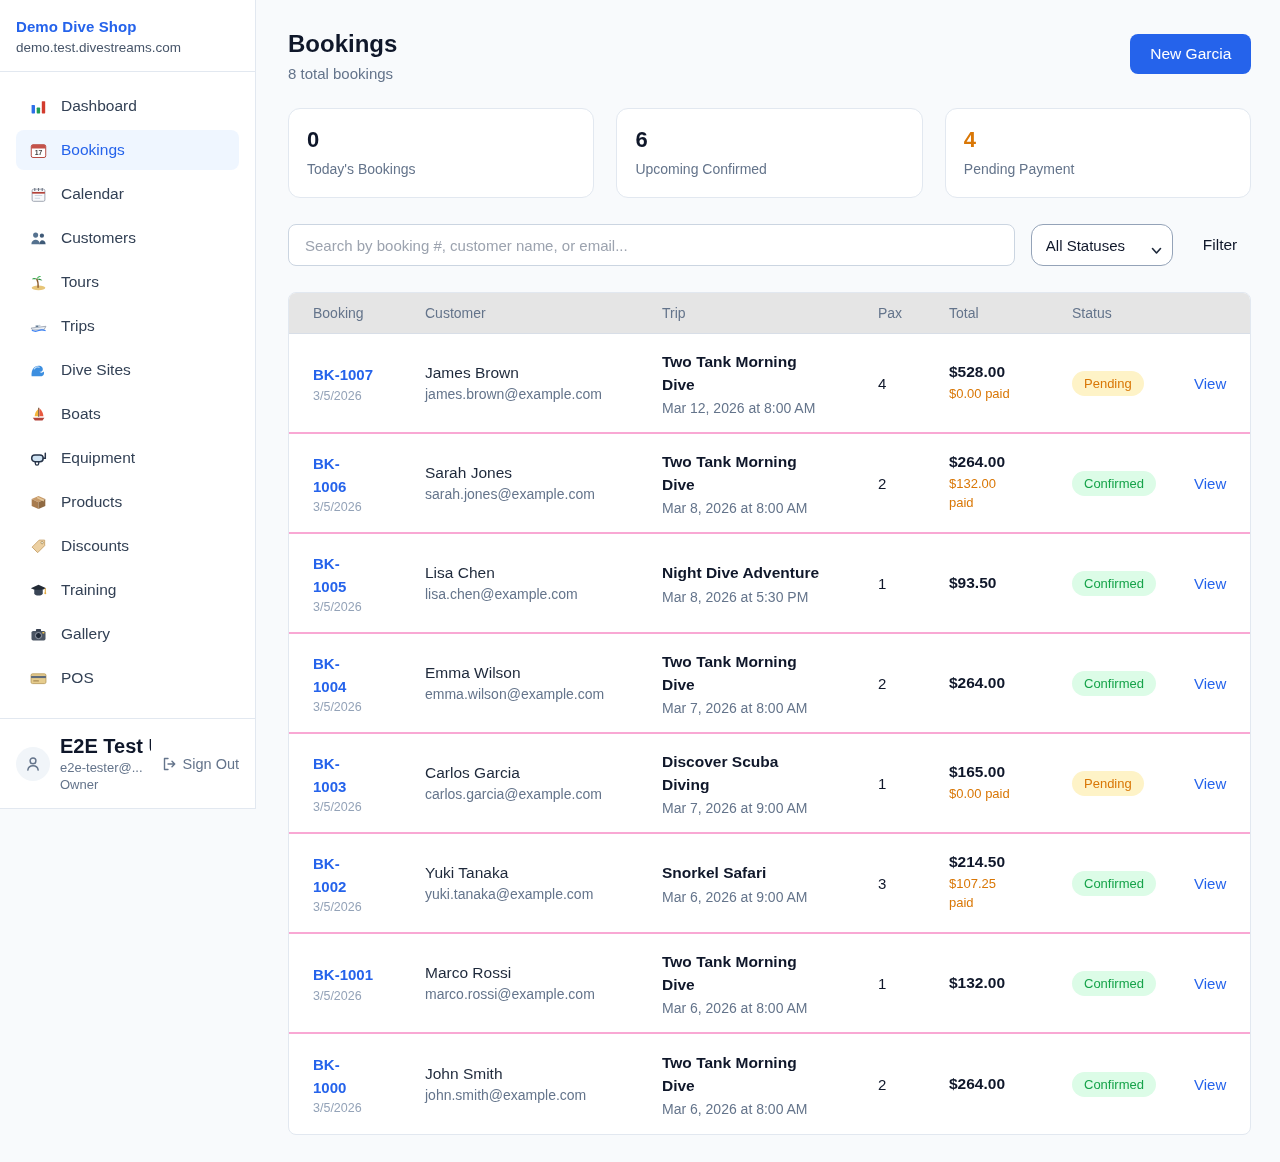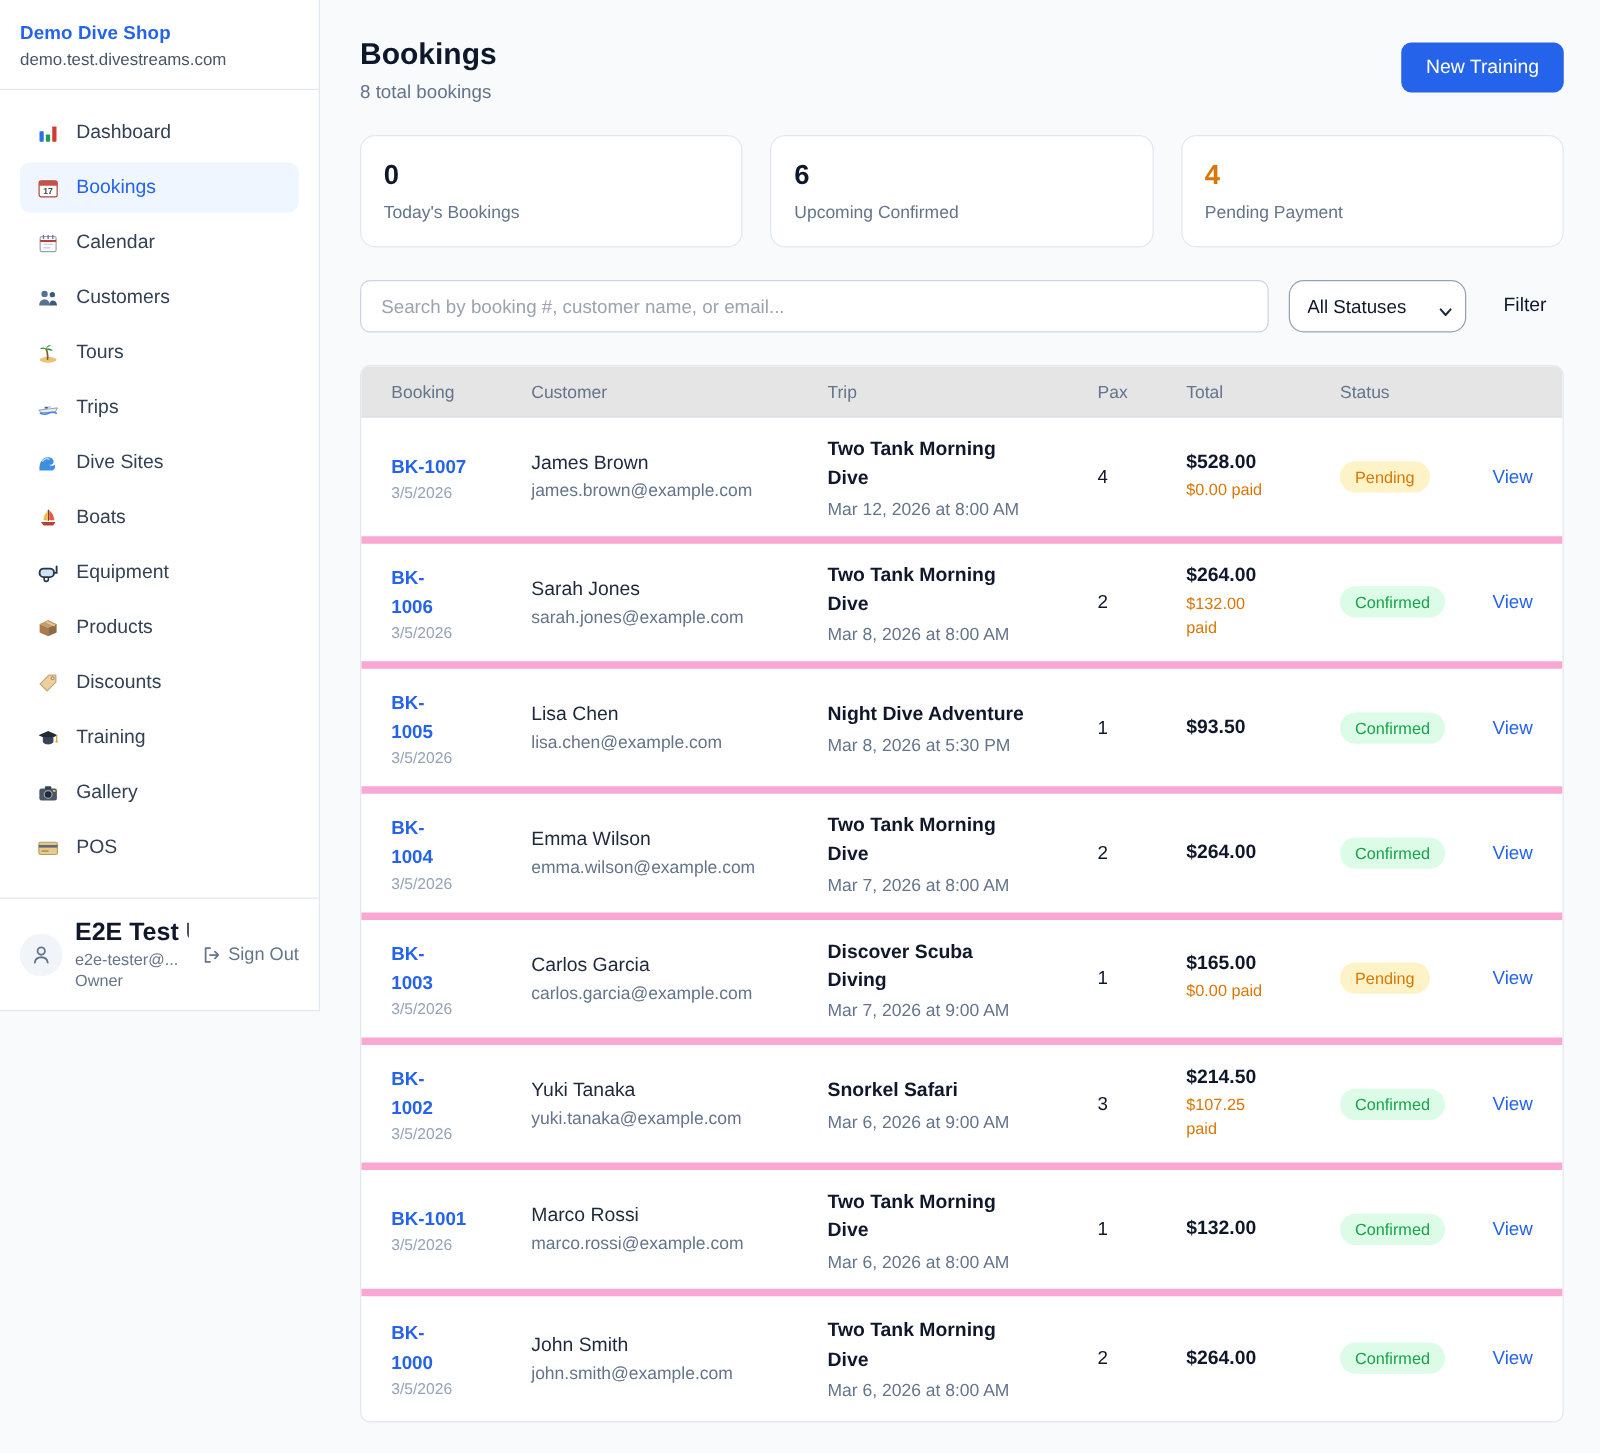--- a/index.html
+++ b/index.html
@@ -91,21 +91,21 @@
   }
 
   
   .table-card { background:#fff; border:1px solid #e2e8f0; border-radius:8px; overflow:hidden; }
   .t-head, .t-row {
     display:grid;
     grid-template-columns:112px 237px 216px 71px 123px 122px 1fr;
   }
   .t-head { background:#e5e5e5; border-bottom:1px solid #d8dee7; }
   .t-head .hc { padding:12px 24px; font-size:14px; color:#64748b; font-weight:500; }
-  .t-row { border-bottom:6px solid #f9a8d4; min-height:100px; }
+  .t-row { border-bottom:2px solid #f9a8d4; min-height:100px; }
   .t-row:last-child { border-bottom:none; }
   .t-row .cell { padding:14px 24px; display:flex; flex-direction:column; justify-content:center; }
   .pre { white-space:pre-line; }
   .bk-link { color:#2563eb; font-weight:700; font-size:15px; line-height:1.55; text-decoration:none; cursor:pointer; }
   .bk-date { color:#94a3b8; font-size:12.5px; margin-top:2px; }
   .cust-name { color:#1e293b; font-size:15.5px; font-weight:500; }
   .cust-email { color:#64748b; font-size:14px; margin-top:4px; }
   .trip-name { color:#0f172a; font-size:15.5px; font-weight:600; line-height:1.5; }
   .trip-dt { color:#64748b; font-size:14px; margin-top:4px; }
   .pax { font-size:15px; color:#0f172a; }
@@ -302,21 +302,21 @@
     </div>
   </aside>
 
   <main class="main">
 
     <div class="page-header">
       <div>
         <div class="page-title">Bookings</div>
         <div class="page-subtitle">8 total bookings</div>
       </div>
-      <button class="btn-primary">New Training</button>
+      <button class="btn-primary">New Garcia</button>
     </div>
 
     <div class="stats" id="stats">
         <div class="stat-card">
           <div class="stat-value">0</div>
           <div class="stat-label">Today's Bookings</div>
         </div>
         <div class="stat-card">
           <div class="stat-value">6</div>
           <div class="stat-label">Upcoming Confirmed</div>

